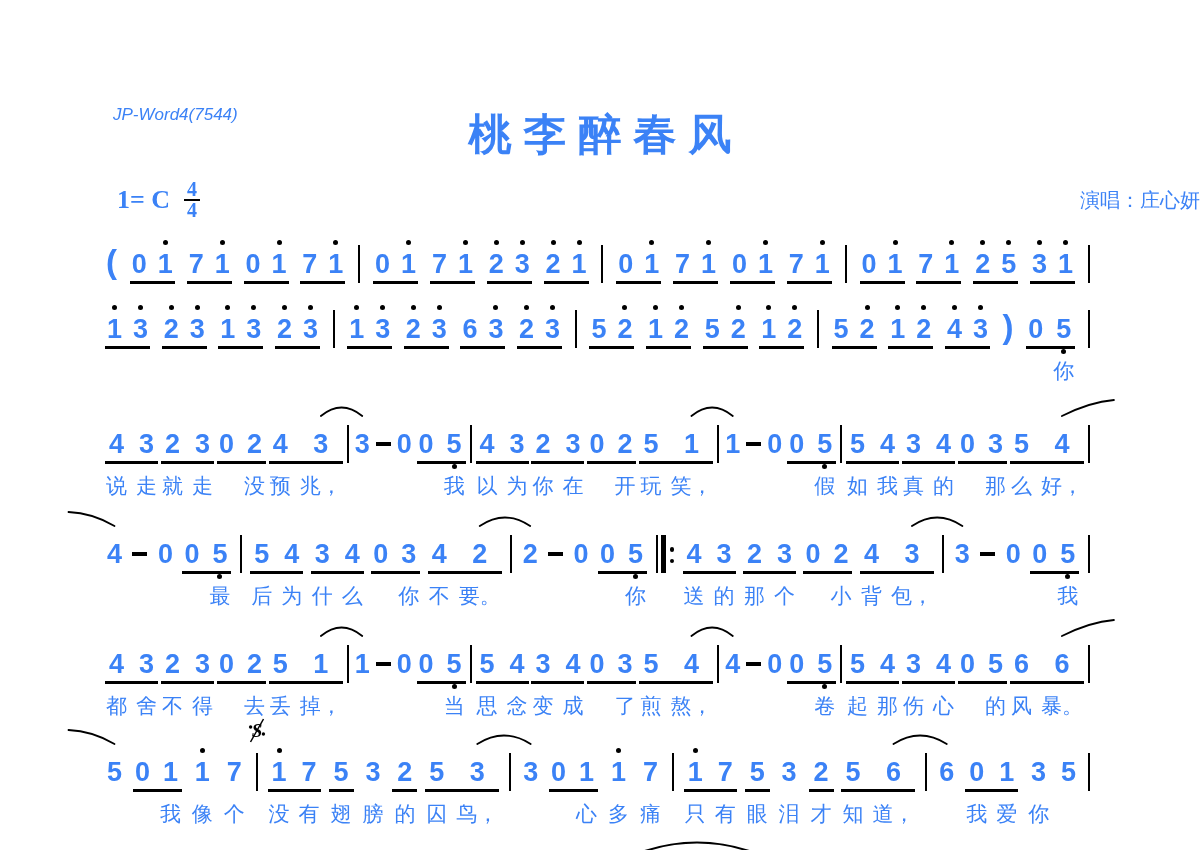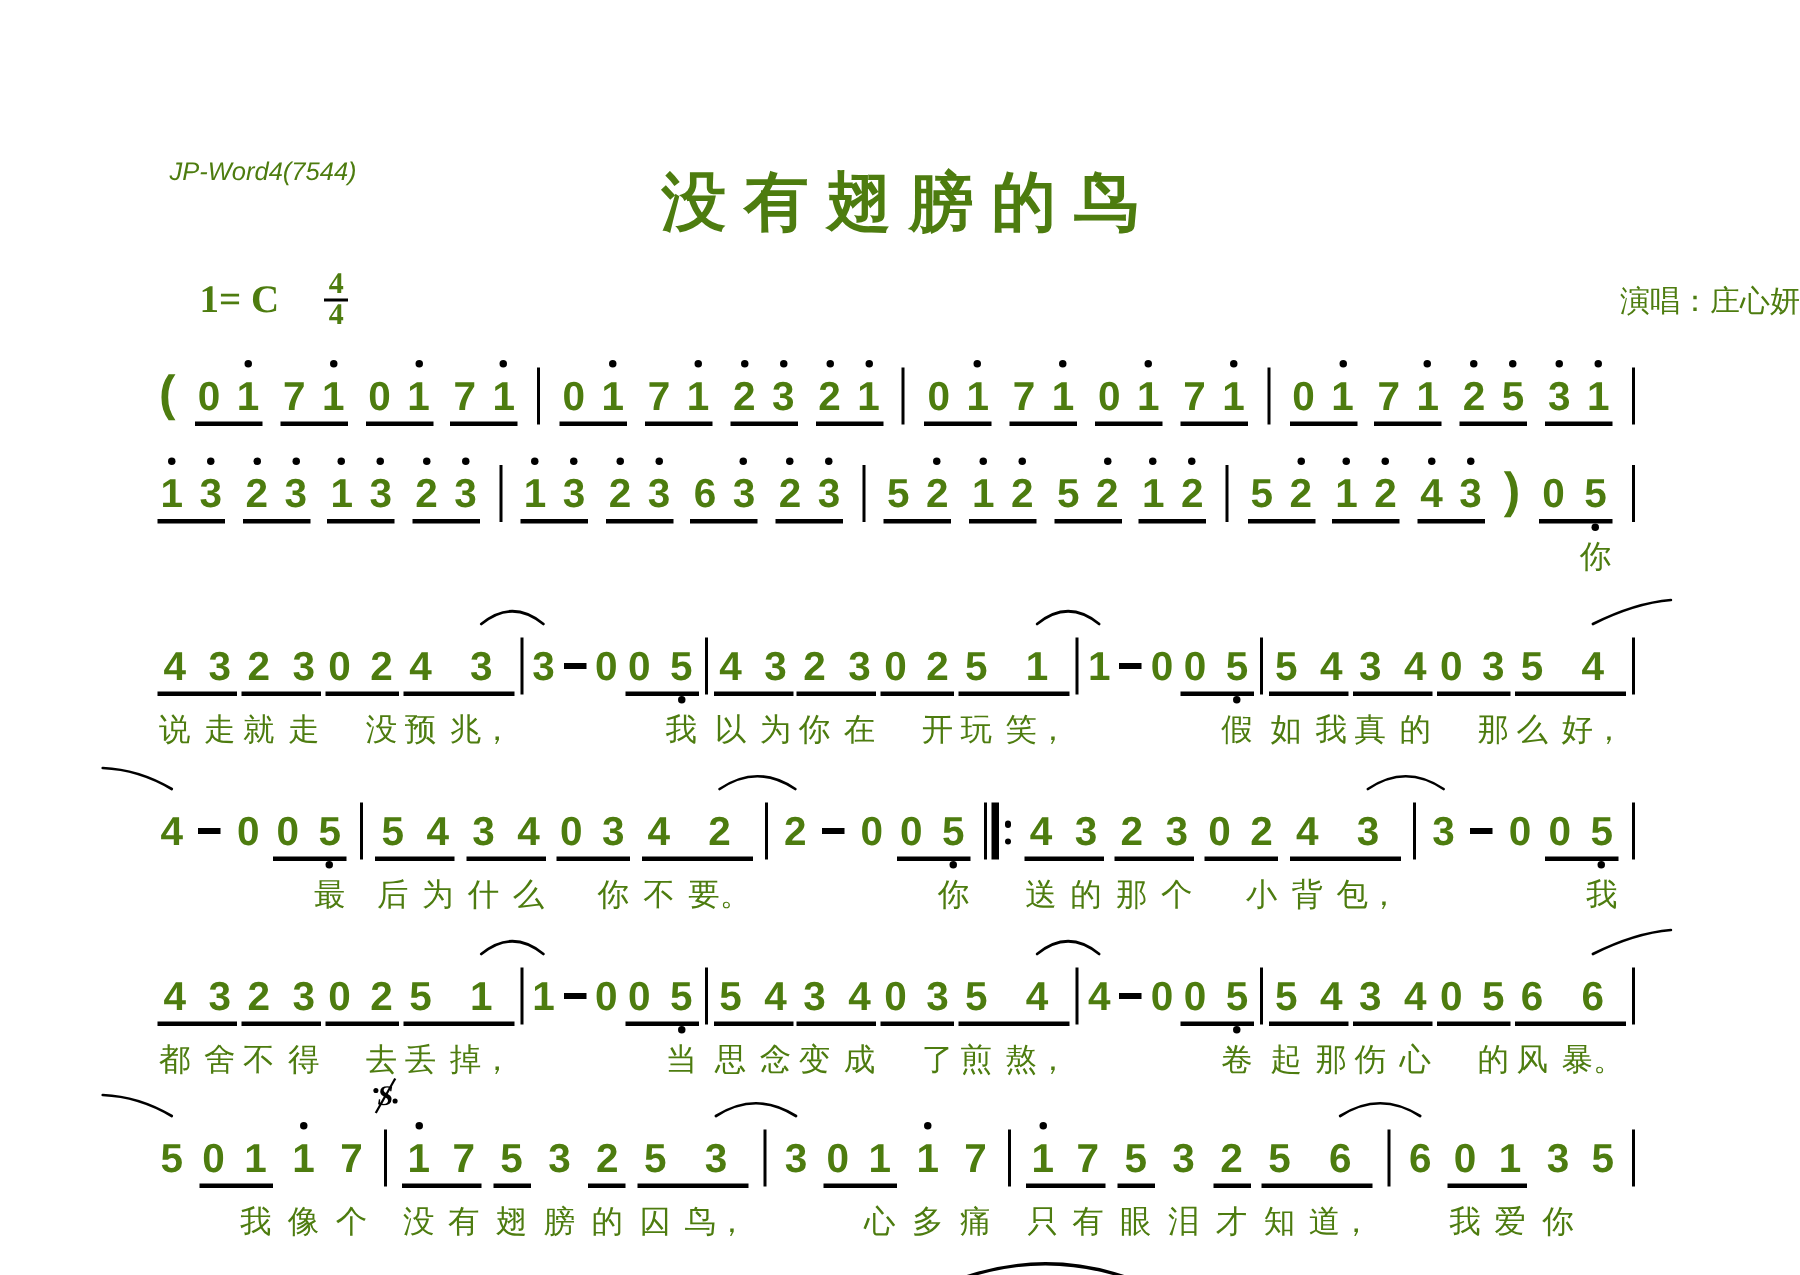--- a/index.html
+++ b/index.html
@@ -1,26 +1,26 @@
 <!DOCTYPE html>
 <html><head>
 <meta charset="utf-8">
 <style>
   html,body { margin:0; padding:0; background:#e8e8e8; }
   #page {
     position:relative; width:1200px; height:850px; background:#ffffff;
-    overflow:hidden; font-family:"Liberation Sans", sans-serif; color:#4d7c0f;
+    overflow:hidden; font-family:"Liberation Sans", sans-serif; color:#3b82f6;
   }
   
   .watermark { position:absolute; left:113px; top:105px; font:italic 17px "Liberation Sans", sans-serif; }
   .title { position:absolute; left:0; right:0; top:106px; text-align:center;
            font-family:"Liberation Serif", serif; font-weight:900; font-size:43px;
            letter-spacing:12px; padding-left:12px; }
-  .keysig { position:absolute; left:133px; top:180px; font:700 26px "Liberation Serif", serif;
-            display:flex; align-items:center;gap:16px; }
+  .keysig { position:absolute; left:117px; top:180px; font:700 26px "Liberation Serif", serif;
+            display:flex; align-items:center; }
   .meter { display:inline-flex; flex-direction:column; align-items:center; margin-left:14px; }
   .mnum { font:700 20px "Liberation Serif", serif; line-height:19px; padding:0 3px; }
   .mnum.mtop { border-bottom:2.2px solid #000; }
   .singer { position:absolute; left:0; right:0; top:187px; text-align:right;
             font:20px "Liberation Serif", serif; }
   .credits { position:absolute; left:903px; top:155px; font:20px "Liberation Serif", serif;
              line-height:31px; letter-spacing:2px; white-space:nowrap; }
   
   #score { position:absolute; inset:0; }
   .score-line { position:absolute; left:106px; width:984px; display:flex;
@@ -46,21 +46,21 @@
   .dash { width:15px; height:3.5px; background:#000; margin-top:24px; }
   .paren { font:600 33px "Liberation Sans", sans-serif; line-height:37px; margin-top:5px; }
   .segno { position:absolute; left:50%; transform:translateX(-50%); top:-29px; }
   #ties { position:absolute; inset:0; pointer-events:none; }
 </style>
 </head>
 <body>
 
 <div id="page">
   <div class="watermark">JP-Word4(7544)</div>
-  <div class="title">没有翅膀的鸟</div>
+  <div class="title">桃李醉春风</div>
   <div class="keysig">
     <span>1= C</span>
     <span class="meter">
       <span class="mnum mtop">4</span>
       <span class="mnum">4</span>
     </span>
   </div>
   <div class="singer">演唱：庄心妍</div>
   <div id="score">
       <div class="score-line" style="top: 238px;">

